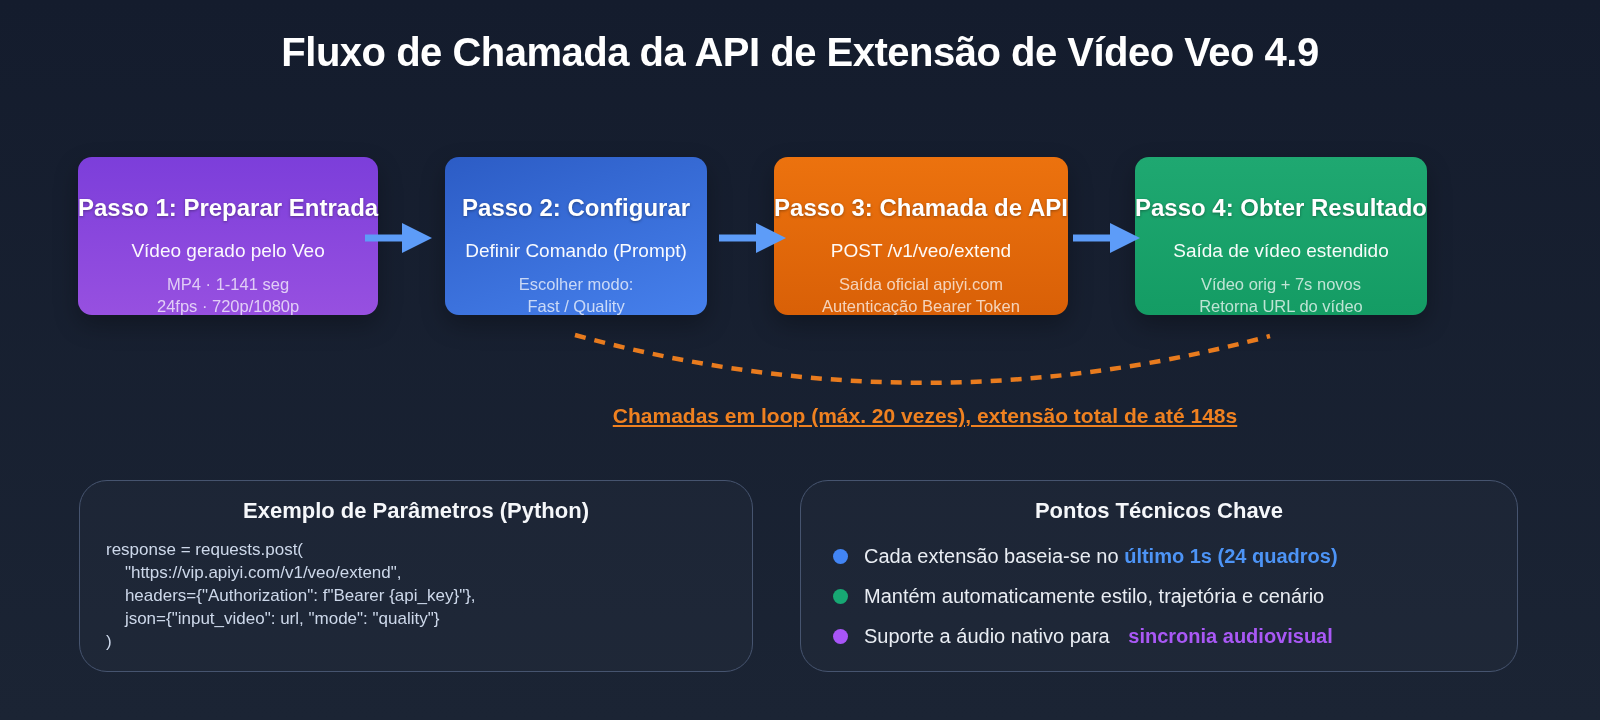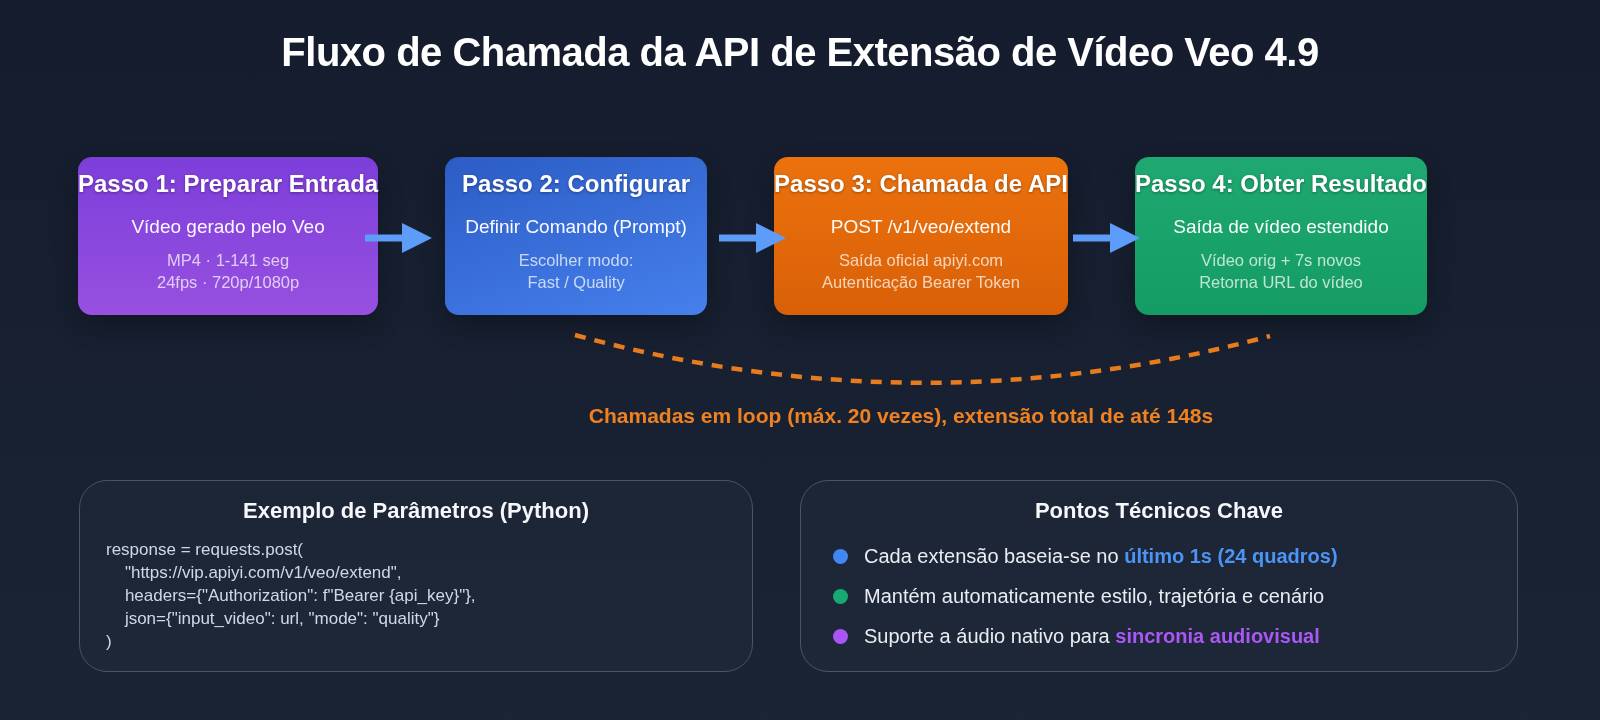--- a/index.html
+++ b/index.html
@@ -21,21 +21,21 @@
   }
 
   
   .flow {
     position: absolute; left: 78px; top: 157px; width: 1349px; height: 158px;
     display: flex; gap: 67px;
   }
   .step {
     flex: 1; height: 158px; border-radius: 14px;
     display: flex; flex-direction: column; align-items: center;
-    padding-top: 12px;
+    padding-top: 36px;
     box-shadow: 0 10px 24px rgba(0,0,0,0.28);
   }
   .step-purple { background: linear-gradient(180deg, #7c3eda 0%, #9750e0 100%); }
   .step-blue   { background: linear-gradient(160deg, #2c5cc5 0%, #4680ec 100%); }
   .step-orange { background: linear-gradient(180deg, #ec720e 0%, #d96007 100%); }
   .step-green  { background: linear-gradient(180deg, #1fa871 0%, #149c64 100%); }
   .step-title {
     font-size: 24px; font-weight: 700; white-space: nowrap;
     color: #ffffff; text-shadow: 0 1px 3px rgba(0,0,0,0.35);
     line-height: 30px;
@@ -49,23 +49,24 @@
     white-space: nowrap; line-height: 22px;
   }
   .step-detail.first { margin-top: 10px; }
 
   .flow-arrow { position: absolute; top: 222px; width: 67px; height: 32px; }
   .arrow-1 { left: 365px; } .arrow-2 { left: 719px; } .arrow-3 { left: 1073px; }
 
   
   .loop-arc { position: absolute; left: 550px; top: 325px; width: 740px; height: 95px; }
   .loop-label {
-    position: absolute; left: 436px; top: 402px; width: 930px;
+    position: absolute; left: 460px; top: 402px; width: 930px;
     text-align: center; font-size: 21px; font-weight: 700; color: #ef8120;
     line-height: 28px;
+    text-decoration: underline;
   }
 
   
   .panel {
     position: absolute; top: 480px; height: 192px;
     border: 1.5px solid #46546f; border-radius: 28px;
     background: rgba(255,255,255,0.02);
   }
   .panel-code { left: 79px; width: 674px; }
   .panel-points { left: 800px; width: 718px; }
@@ -84,21 +85,21 @@
     display: flex; flex-direction: column; gap: 14px;
   }
   .bullet-row { display: flex; align-items: center; gap: 16px; height: 26px; }
   .dot { width: 15px; height: 15px; border-radius: 50%; flex: 0 0 15px; }
   .dot-blue { background: #4285f5; }
   .dot-green { background: #17a873; }
   .dot-purple { background: #a855f7; }
   .bullet-text { font-size: 20px; color: #e9edf3; line-height: 26px; white-space: nowrap; }
   .hl { font-weight: 700; }
   .hl-blue { color: #4d94f6; }
-  .hl-purple { color: #a958f5; }
+  .hl-purple { color: #a958f5; margin-left: 13px; }
 </style>
 </head>
 <body>
 
 <div class="canvas">
 
   <h1 class="page-title">Fluxo de Chamada da API de Extensão de Vídeo Veo 4.9</h1>
 
   <div class="flow">
     <div class="step step-purple">

